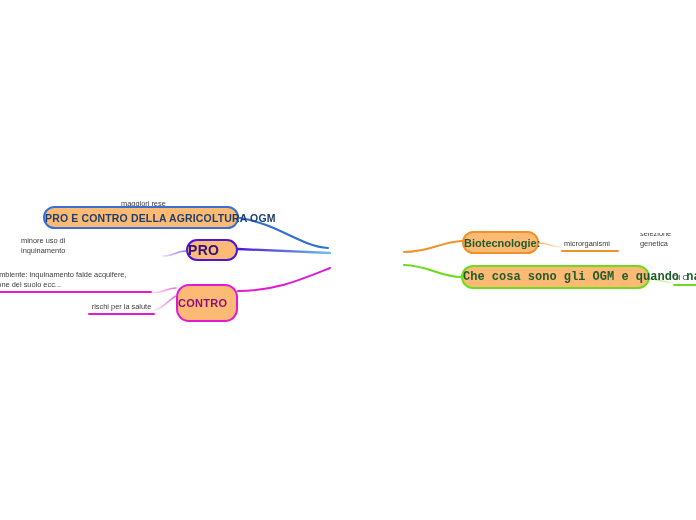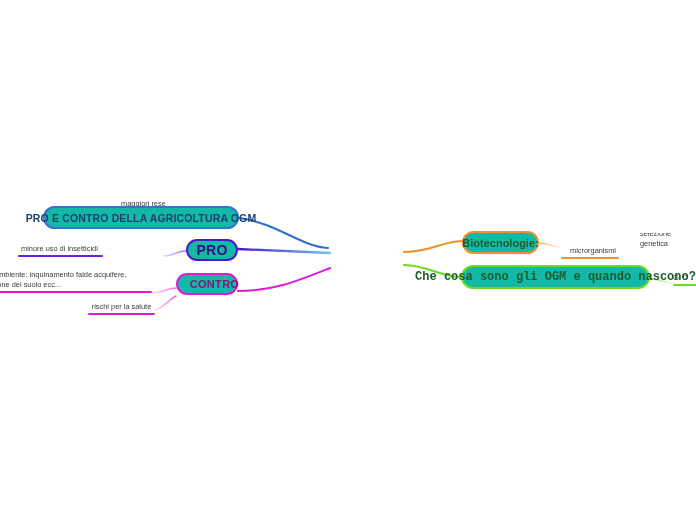--- a/index.html
+++ b/index.html
@@ -21,27 +21,27 @@
     top: 0;
     width: 696px;
     height: 520px;
     pointer-events: none;
   }
 
   
   .node {
     position: absolute;
     box-sizing: border-box;
-    background: #14b8a6;
+    background: #fdba74;
     border-style: solid;
     border-width: 2px;
     border-radius: 13px;
     display: flex;
     align-items: center;
-    justify-content: center;
+    justify-content: flex-start;
     white-space: nowrap;
     font-weight: bold;
     z-index: 5;
   }
 
   .node-center {
     border-color: #3b8cbf;
     border-radius: 16px;
     color: #17365d;
     font-size: 13.5px;
@@ -156,54 +156,54 @@
 
 
   <div class="node node-title" style="left:43px; top:206px; width:196px; height:23px;">
     <span>PRO E CONTRO DELLA AGRICOLTURA OGM</span>
   </div>
 
   <div class="node node-pro" style="left:186px; top:239px; width:52px; height:22px;">
     <span>PRO</span>
   </div>
 
-  <div class="node node-contro" style="left:176px; top:273px; width:62px; height:22px;padding-left:15px;">
+  <div class="node node-contro" style="left:176px; top:284px; width:62px; height:38px;">
     <span>CONTRO</span>
   </div>
 
   <div class="node node-biotec" style="left:462px; top:231px; width:77px; height:23px;">
     <span>Biotecnologie:</span>
   </div>
 
   <div class="node node-ogm" style="left:461px; top:265px; width:189px; height:24px;">
     <span>Che cosa sono gli OGM e quando nascono?</span>
   </div>
 
   <div class="leaf leaf-purple" style="left:18px; top:240px; width:85px; height:17px;">
-    <div class="leaf-text">minore uso di insetticidi</div>
+    <div class="leaf-text">minore uso di inquinamento</div>
     <div class="leaf-rule"></div>
   </div>
 
   <div class="leaf leaf-purple" style="left:118px; top:240px; width:55px; height:17px;gap:47px;">
     <div class="leaf-text">maggiori rese</div>
     <div class="leaf-rule"></div>
   </div>
 
   <div class="leaf leaf-magenta leaf-clip" style="left:-8px; top:266px; width:160px; height:27px;">
     <div class="leaf-text">l'ambiente: inquinamento falde acquifere,
 zione del suolo ecc...</div>
     <div class="leaf-rule"></div>
   </div>
 
   <div class="leaf leaf-magenta" style="left:88px; top:298px; width:67px; height:17px;align-items:center;">
     <div class="leaf-text">rischi per la salute</div>
     <div class="leaf-rule"></div>
   </div>
 
-  <div class="leaf leaf-orange" style="left:561px; top:242px; width:58px; height:17px;text-align:right;">
+  <div class="leaf leaf-orange" style="left:561px; top:235px; width:58px; height:17px;">
     <div class="leaf-text">microrganismi</div>
     <div class="leaf-rule"></div>
   </div>
 
   <div class="leaf leaf-orange leaf-clip" style="left:640px; top:233px; width:60px; height:17px;">
     <div class="leaf-text">selezione genetica</div>
     <div class="leaf-rule"></div>
   </div>
 
   <div class="leaf leaf-green leaf-clip" style="left:673px; top:269px; width:30px; height:17px;">

